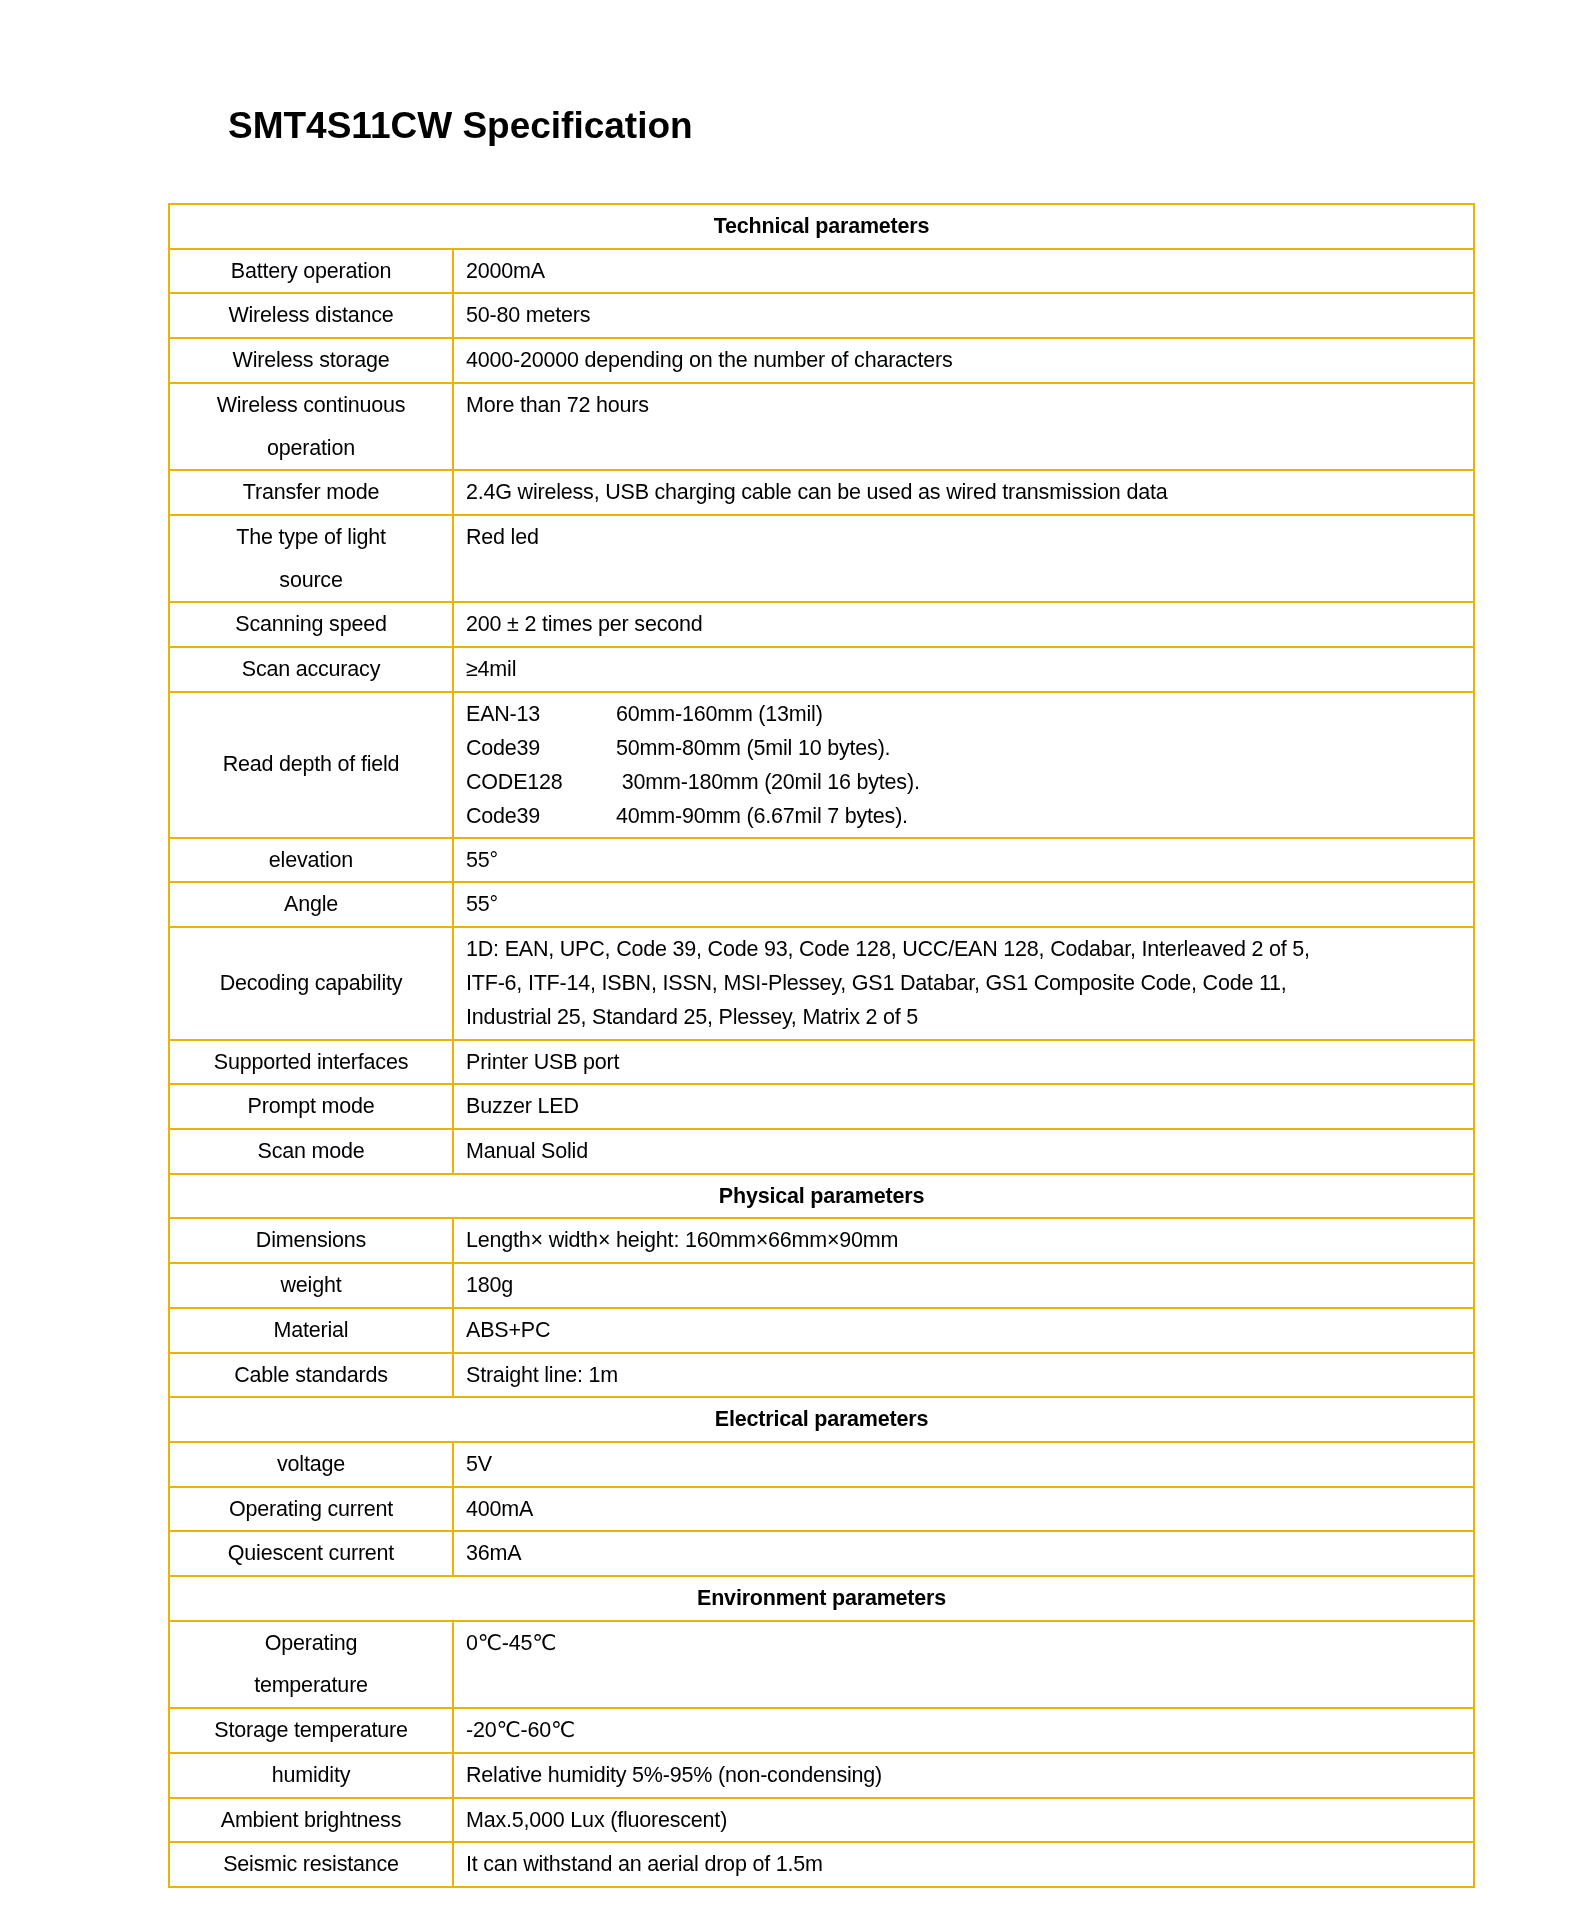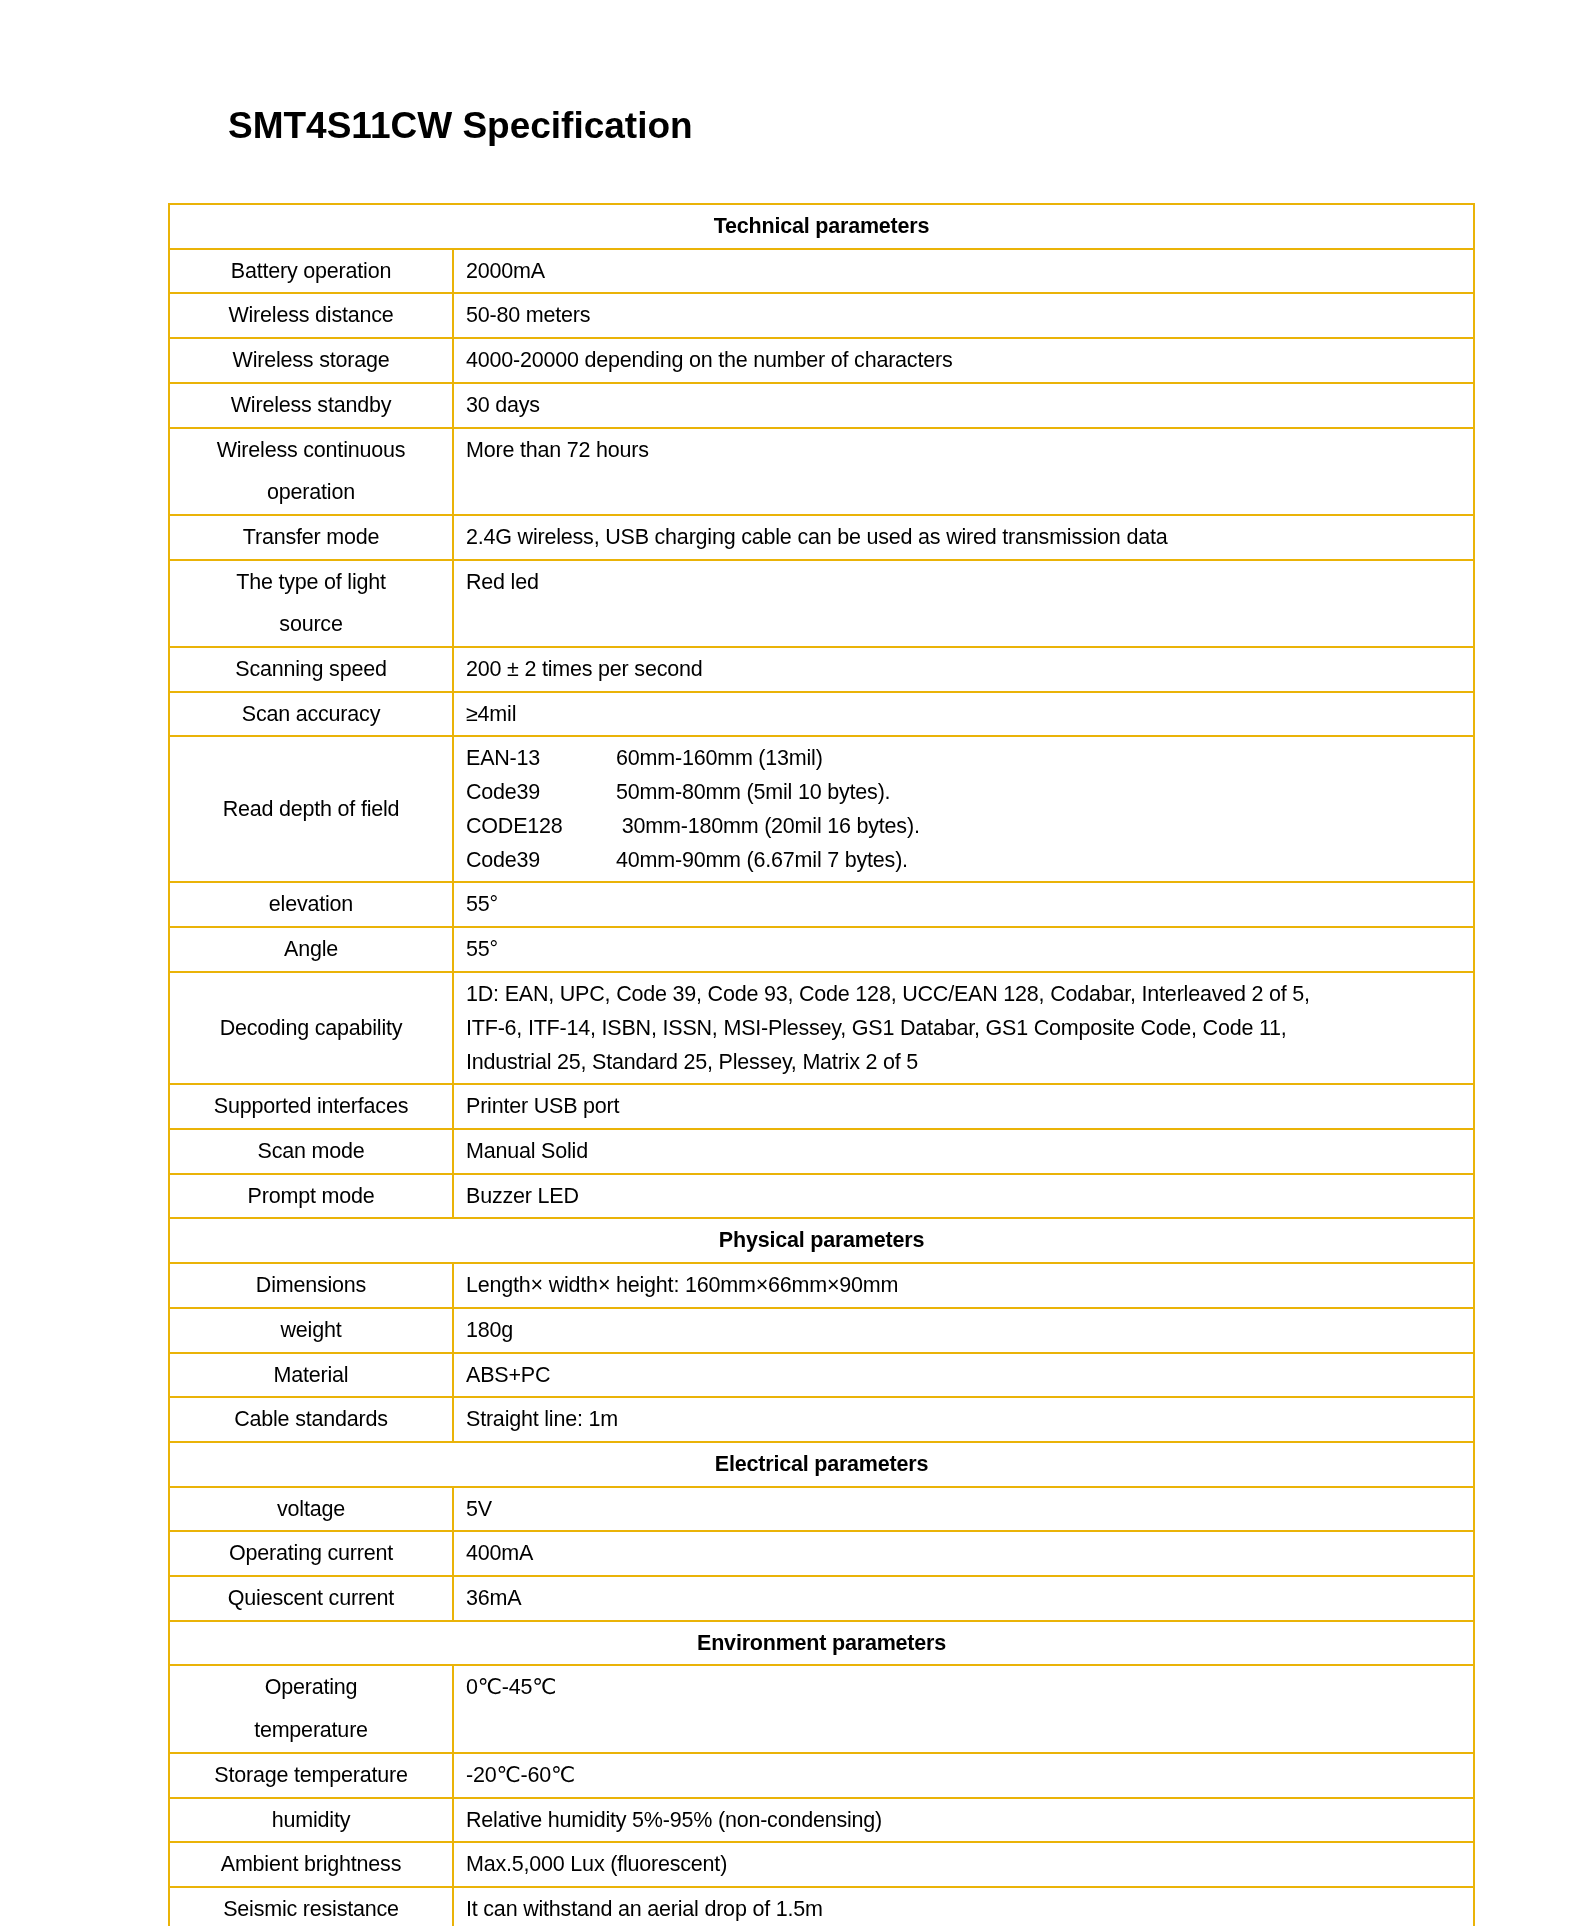--- a/index.html
+++ b/index.html
@@ -112,24 +112,20 @@
     </tr>
     <tr>
       <td class="label-cell">Wireless distance</td>
       <td class="value-cell">50-80 meters</td>
     </tr>
     <tr>
       <td class="label-cell">Wireless storage</td>
       <td class="value-cell">4000-20000 depending on the number of characters</td>
     </tr>
     <tr>
-      <td class="label-cell">Wireless standby</td>
-      <td class="value-cell">30 days</td>
-    </tr>
-    <tr>
       <td class="label-cell">
         <span class="line">Wireless continuous</span>
         <span class="line">operation</span>
       </td>
       <td class="value-cell">
         <span class="line">More than 72 hours</span>
       </td>
     </tr>
     <tr>
       <td class="label-cell">Transfer mode</td>
@@ -187,26 +183,26 @@
         <span class="line">1D: EAN, UPC, Code 39, Code 93, Code 128, UCC/EAN 128, Codabar, Interleaved 2 of 5,</span>
         <span class="line">ITF-6, ITF-14, ISBN, ISSN, MSI-Plessey, GS1 Databar, GS1 Composite Code, Code 11,</span>
         <span class="line">Industrial 25, Standard 25, Plessey, Matrix 2 of 5</span>
       </td>
     </tr>
     <tr>
       <td class="label-cell">Supported interfaces</td>
       <td class="value-cell">Printer USB port</td>
     </tr>
     <tr>
+      <td class="label-cell">Prompt mode</td>
+      <td class="value-cell">Buzzer LED</td>
+    </tr>
+    <tr>
       <td class="label-cell">Scan mode</td>
       <td class="value-cell">Manual Solid</td>
-    </tr>
-    <tr>
-      <td class="label-cell">Prompt mode</td>
-      <td class="value-cell">Buzzer LED</td>
     </tr>
 
     <tr class="section-header">
       <td colspan="2">Physical parameters</td>
     </tr>
     <tr>
       <td class="label-cell">Dimensions</td>
       <td class="value-cell">Length× width× height: 160mm×66mm×90mm</td>
     </tr>
     <tr>

